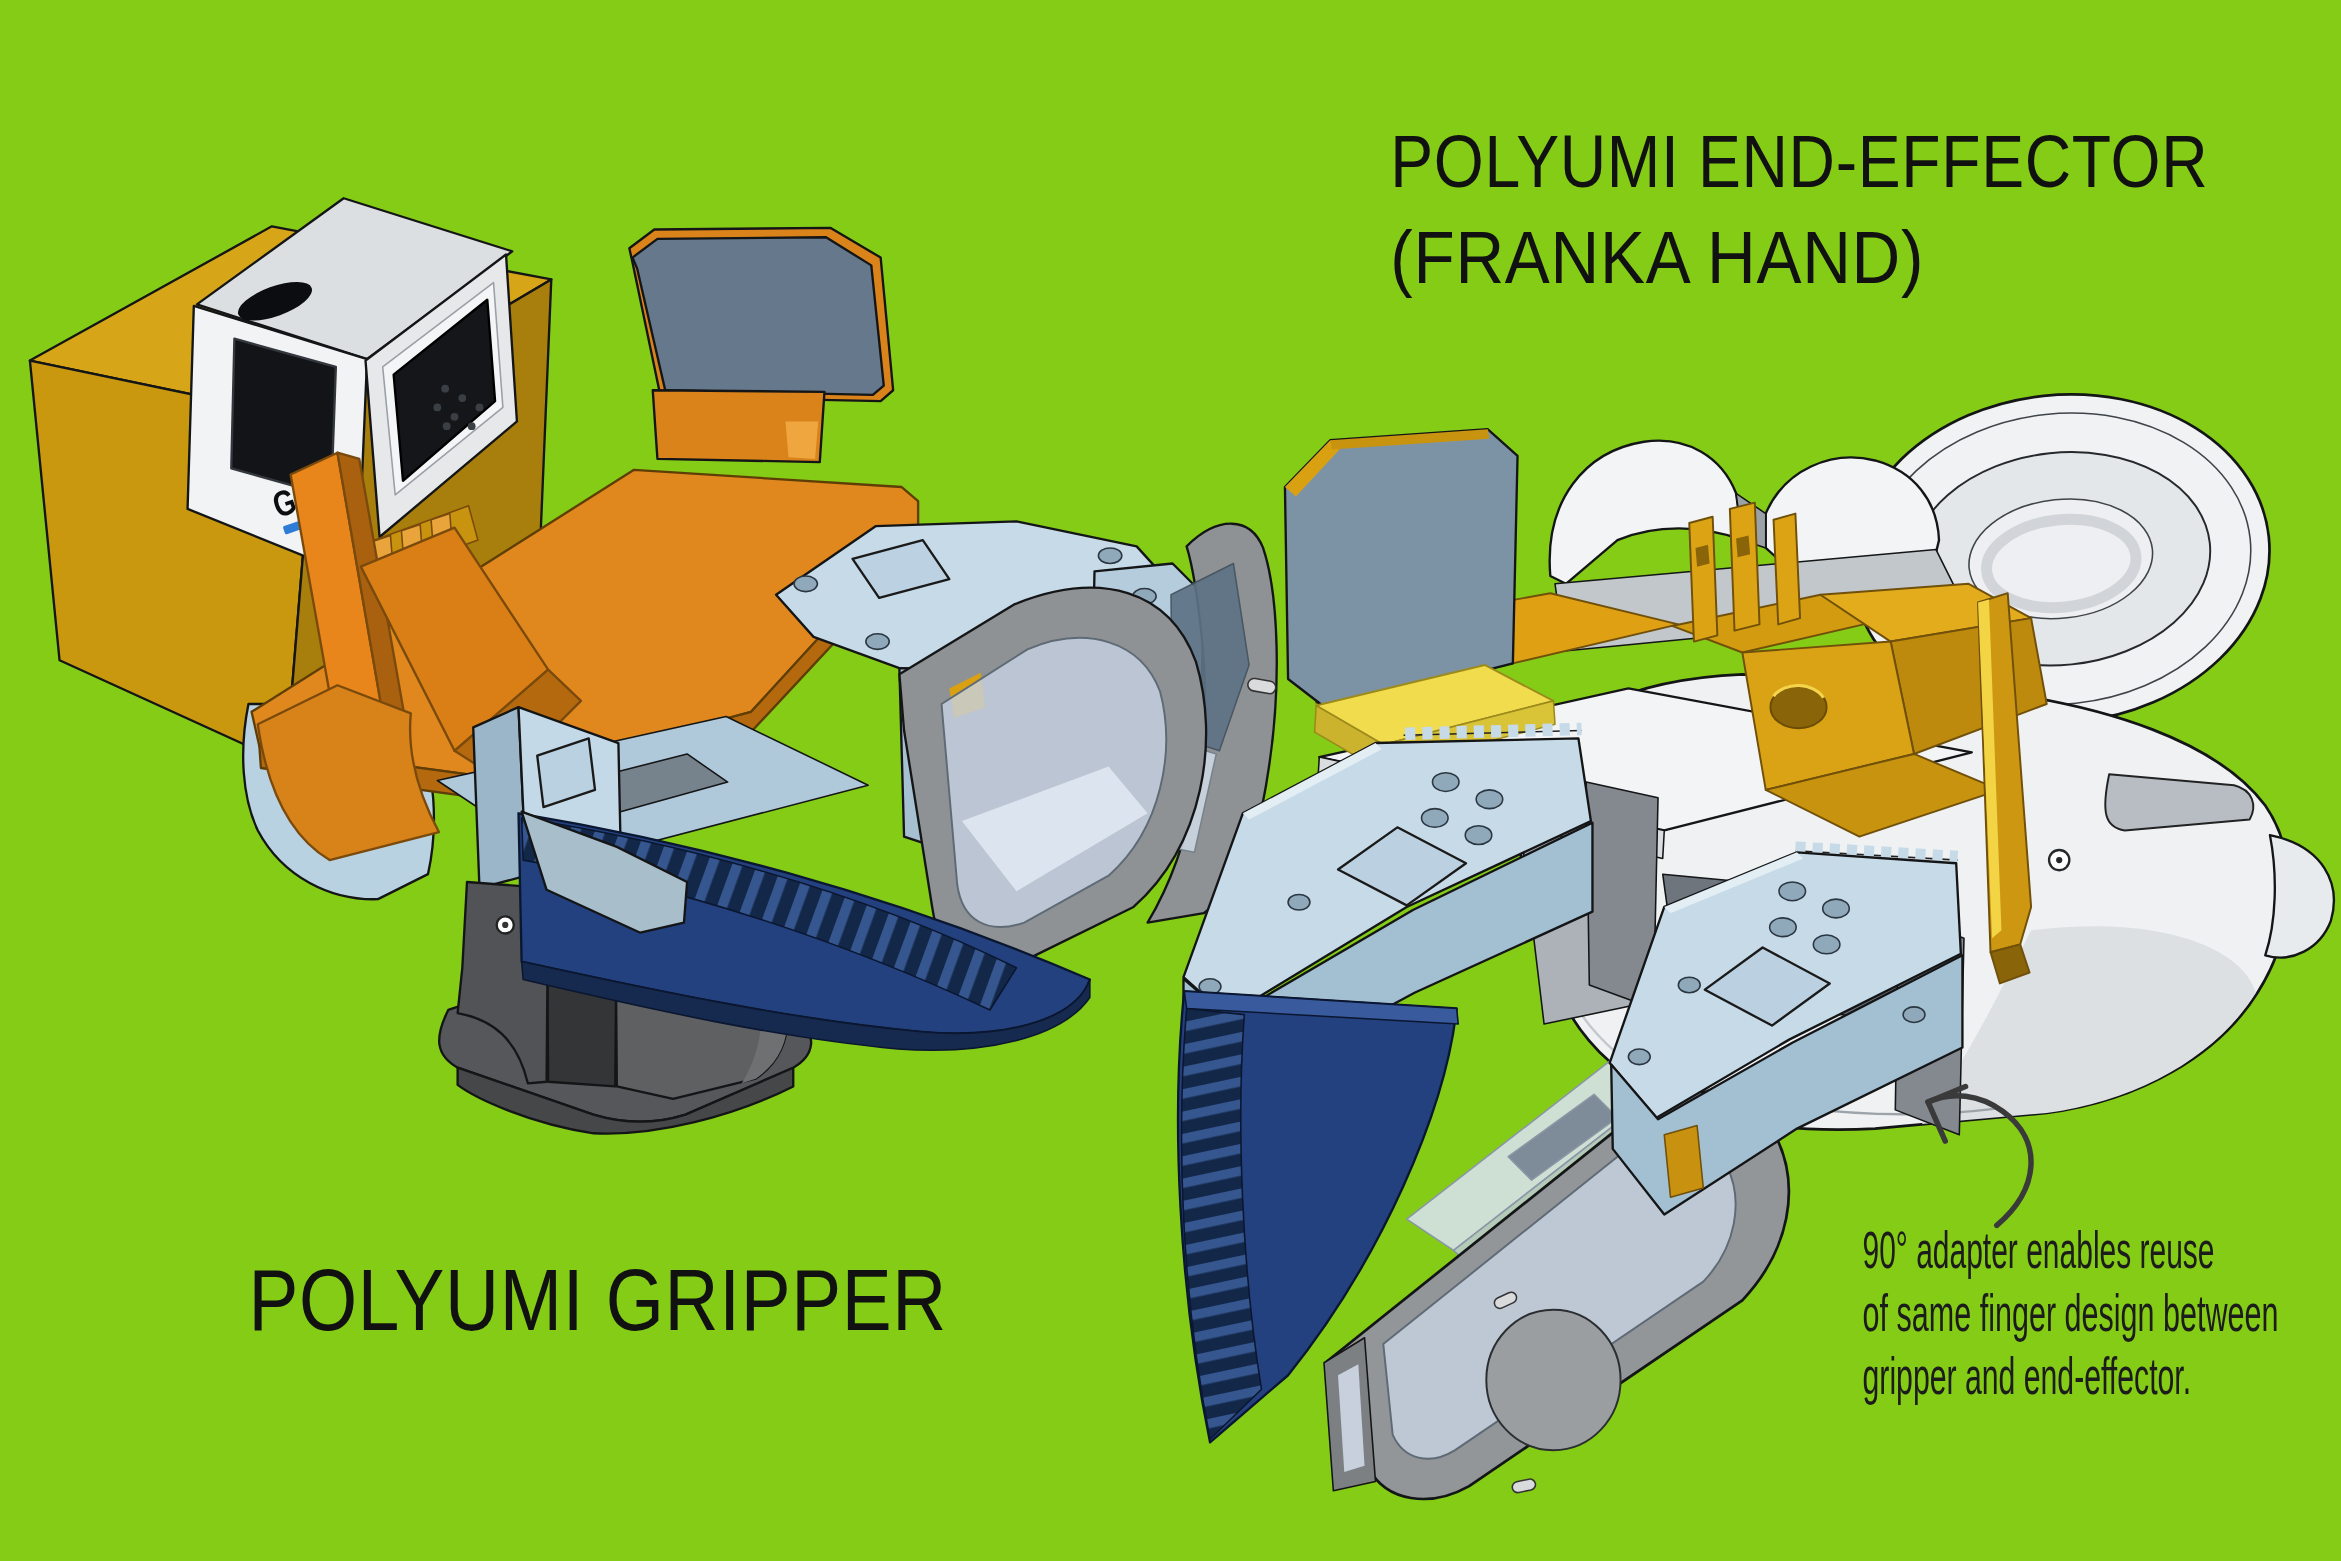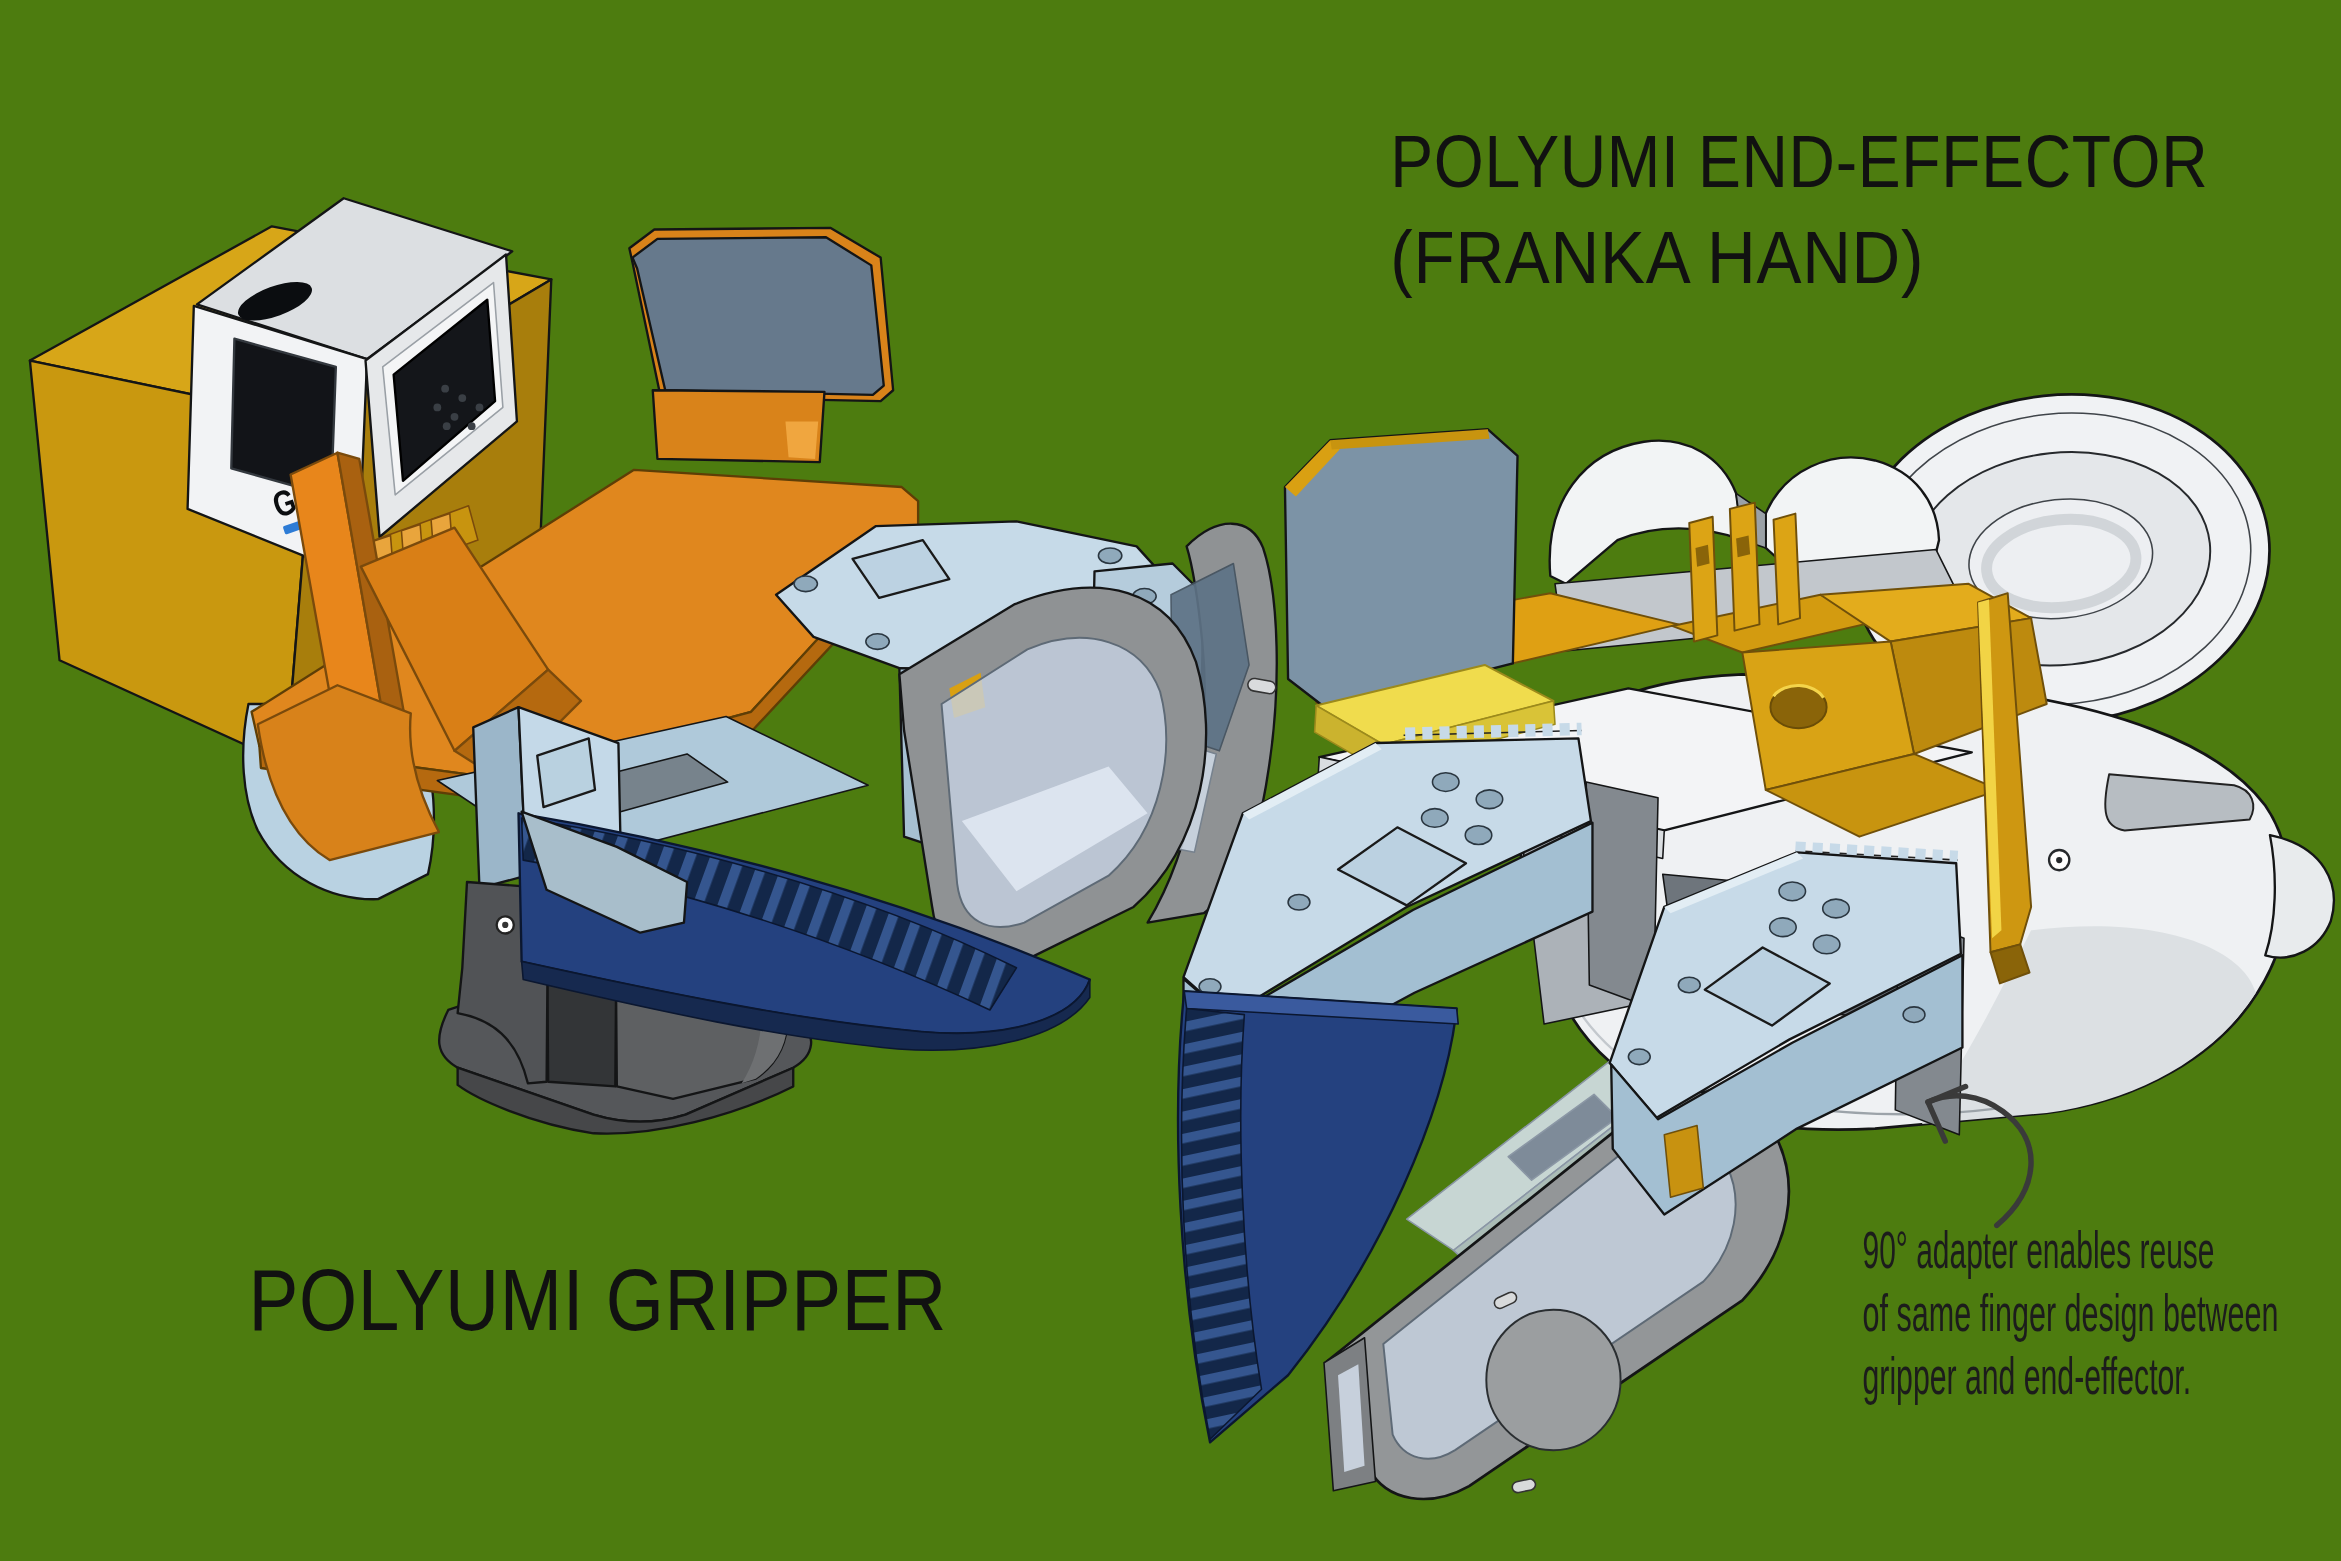--- a/index.html
+++ b/index.html
@@ -1,16 +1,16 @@
 <!DOCTYPE html>
 <html style="font-size:12.5px"><head>
 <meta charset="utf-8">
 <style>
   html,body{margin:0;padding:0;background:#ffffff;}
-  .stage{position:relative;width:2342px;height:1561px;background:#4d7c0f;overflow:hidden;
+  .stage{position:relative;width:2342px;height:1561px;background:#84cc16;overflow:hidden;
          font-family:"Liberation Sans", sans-serif;}
   svg{display:block;width:2342px;height:1561px;}
   text{font-family:"Liberation Sans", sans-serif;fill:#111111;}
   .title-text{font-size:96px;letter-spacing:1px;}
   .label-text{font-size:112px;letter-spacing:1px;}
   .ann-text{font-size:66px;fill:#1c1c1c;}
   .logo-text{font-size:46px;font-weight:bold;fill:#0b0d10;}
 </style>
 </head>
 <body>

